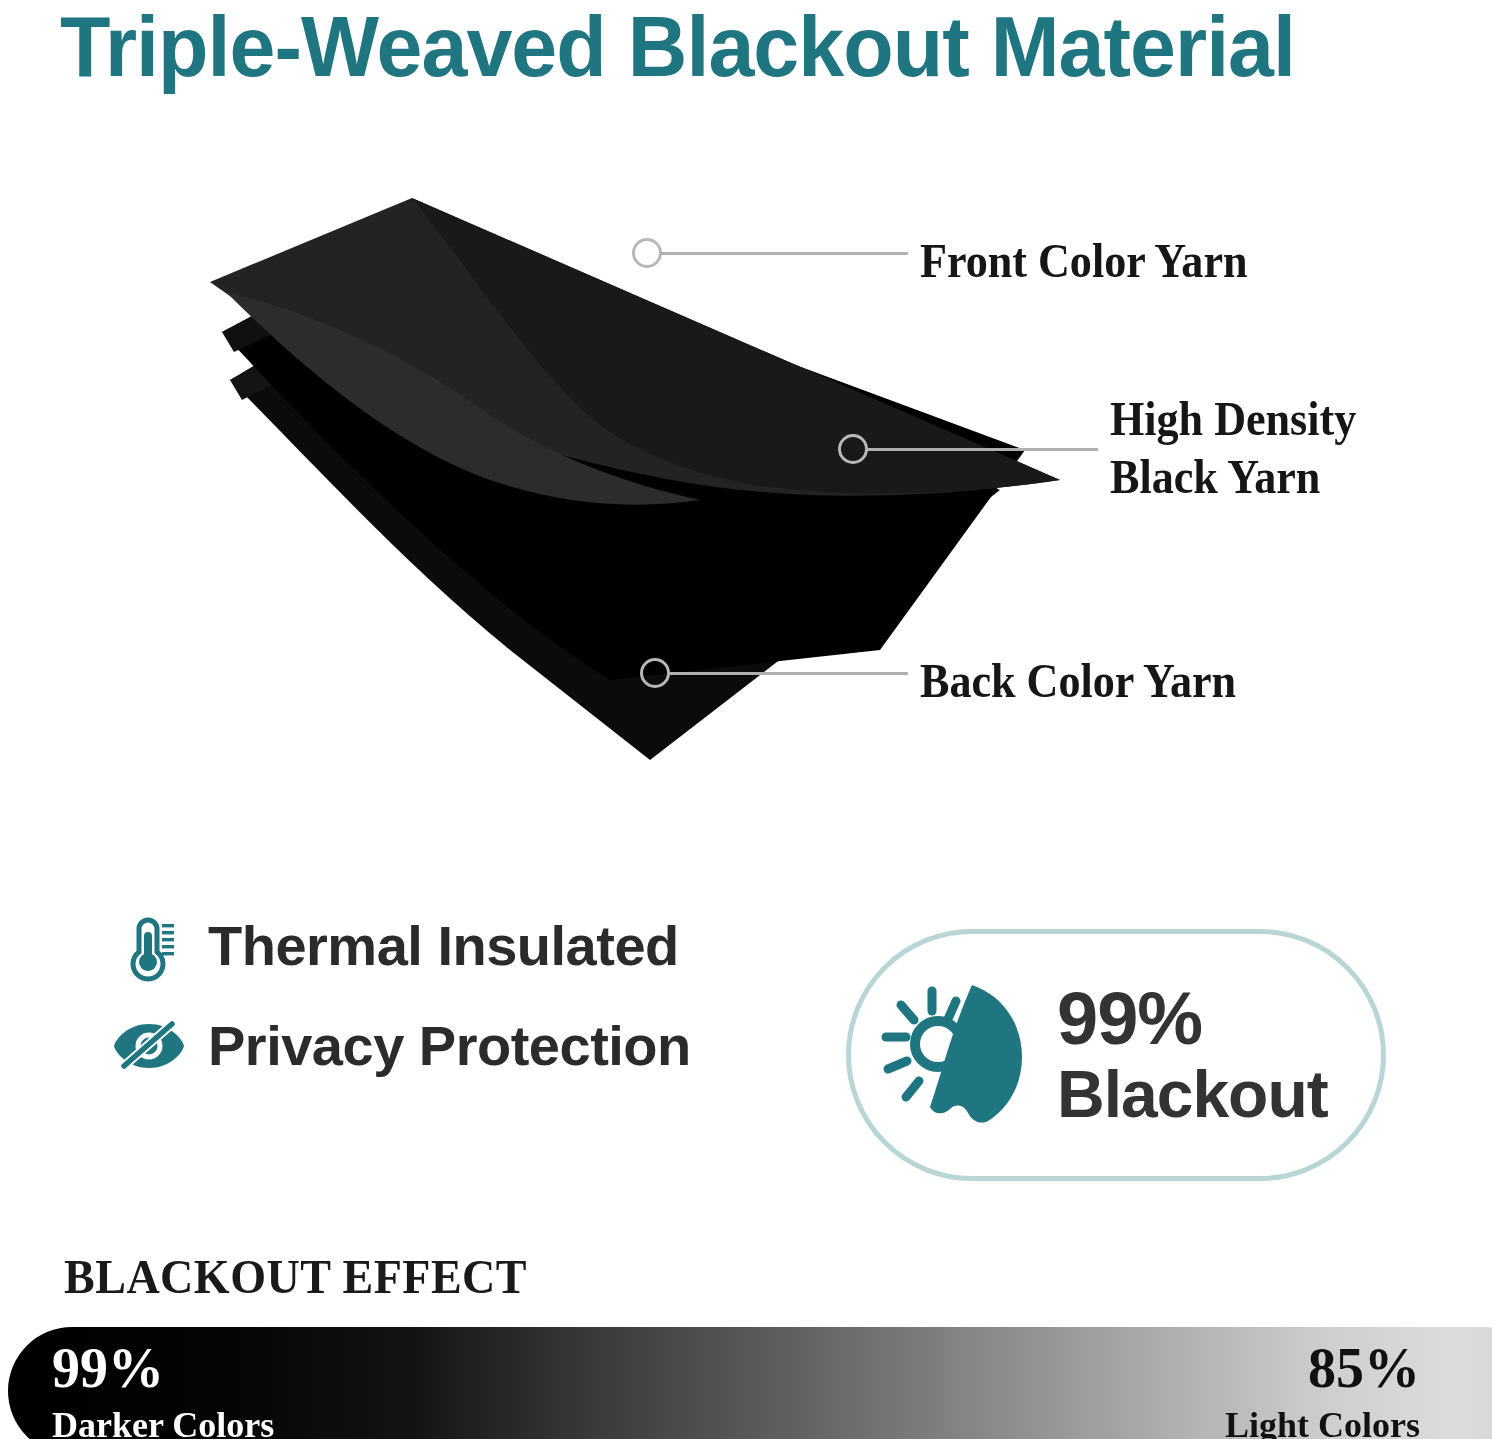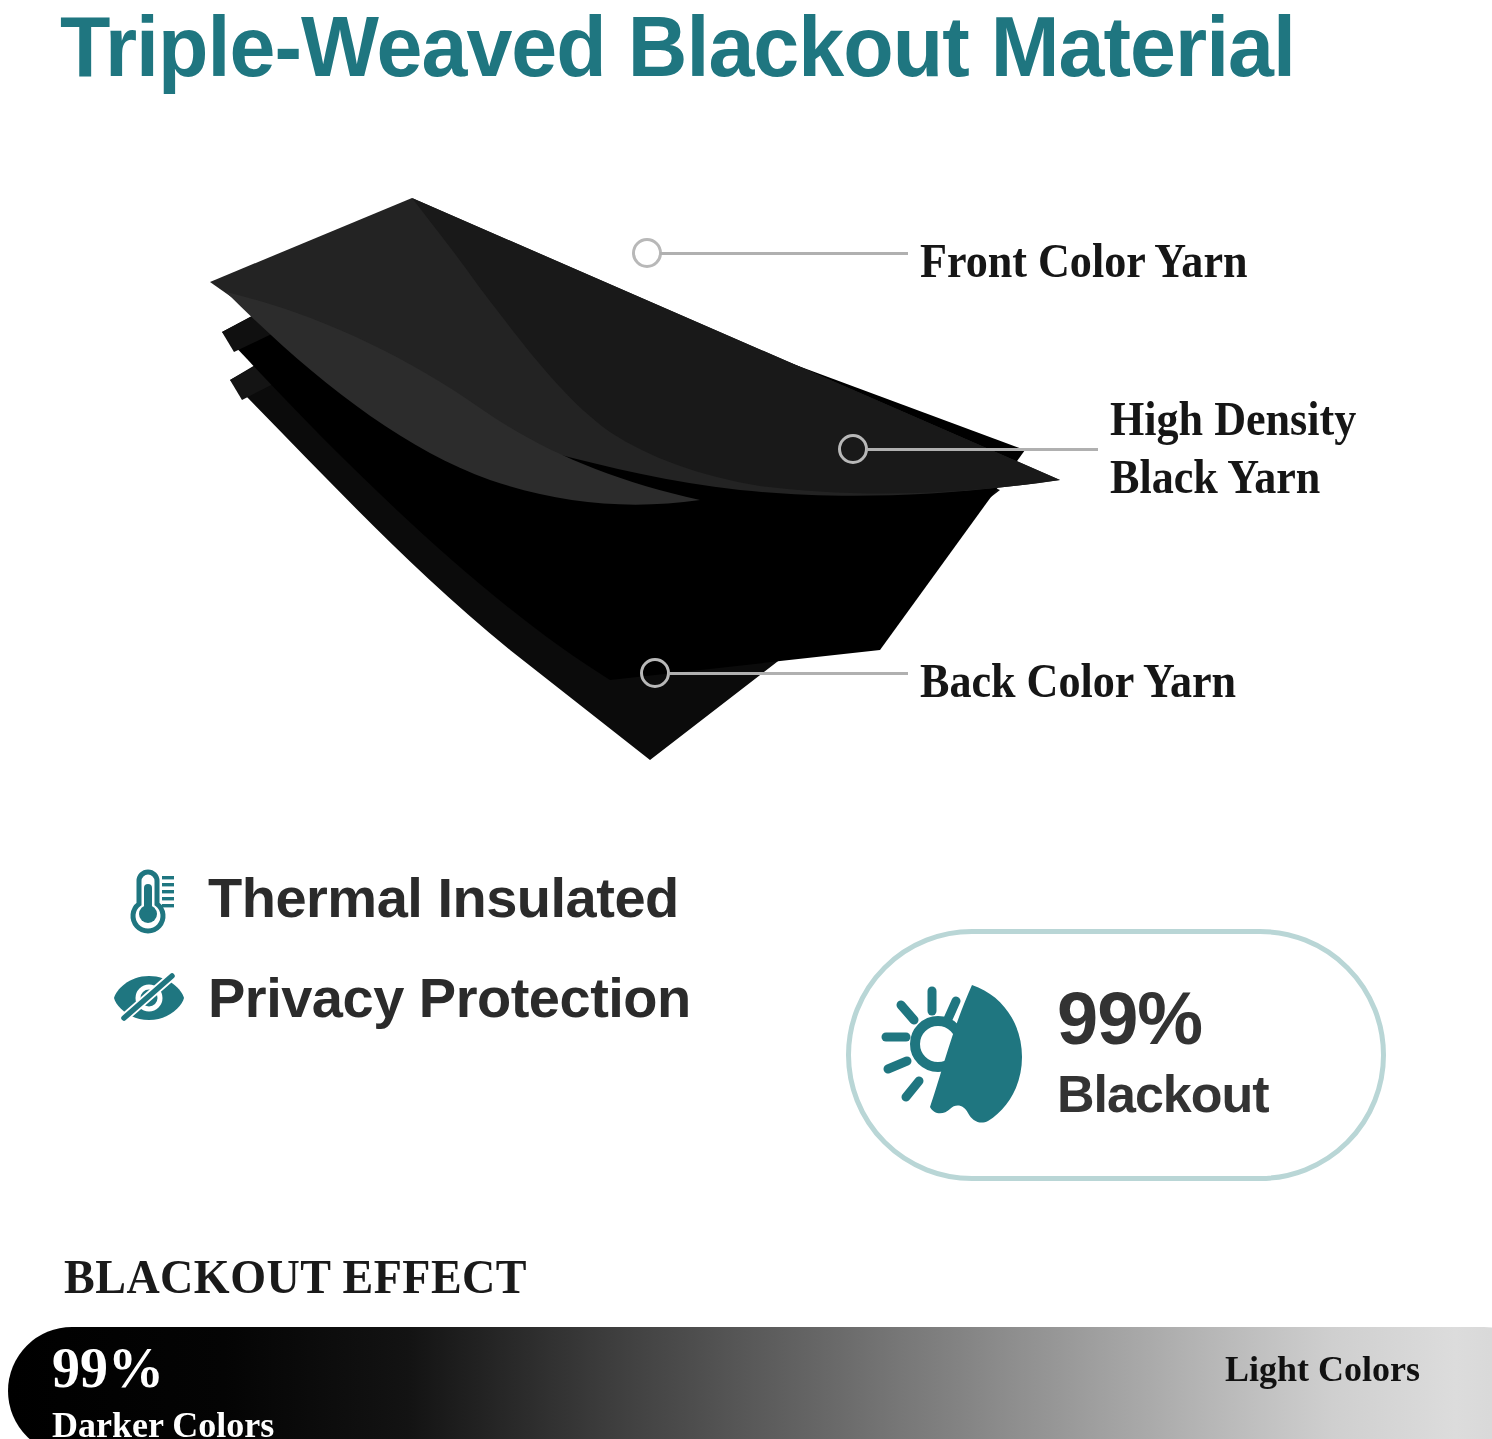--- a/index.html
+++ b/index.html
@@ -85,21 +85,21 @@
     left: 920px;
     top: 652px;
     font-size: 49px;
     line-height: 58px;
   }
 
   
   #features {
     position: absolute;
     left: 112px;
-    top: 848px;
+    top: 896px;
     width: 700px;
   }
   .feature-row {
     display: flex;
     align-items: center;
     height: 100px;
   }
   .feature-icon {
     width: 74px;
     flex: 0 0 74px;
@@ -148,21 +148,21 @@
     font-family: "Liberation Sans Narrow", "Liberation Sans", sans-serif;
     font-weight: bold;
     font-size: 74px;
     line-height: 78px;
     color: #333333;
     letter-spacing: -1px;
   }
   #badge-word {
     font-family: "Liberation Sans Narrow", "Liberation Sans", sans-serif;
     font-weight: bold;
-    font-size: 52px;
+    font-size: 66px;
     line-height: 72px;
     color: #333333;
     letter-spacing: -1px;
   }
 
   
   #effect-heading {
     position: absolute;
     left: 64px;
     top: 1249px;
@@ -352,16 +352,17 @@
   <div id="effect-heading">BLACKOUT EFFECT</div>
 
   <div id="gradient-bar"></div>
 
   <div class="bar-stat" id="bar-stat-left">
     <span class="num">99%</span>
     <span class="cap">Darker Colors</span>
   </div>
 
   <div class="bar-stat" id="bar-stat-right">
+    <span class="num">85%</span>
     <span class="cap">Light Colors</span>
   </div>
 
 </div>
 
 </body></html>

